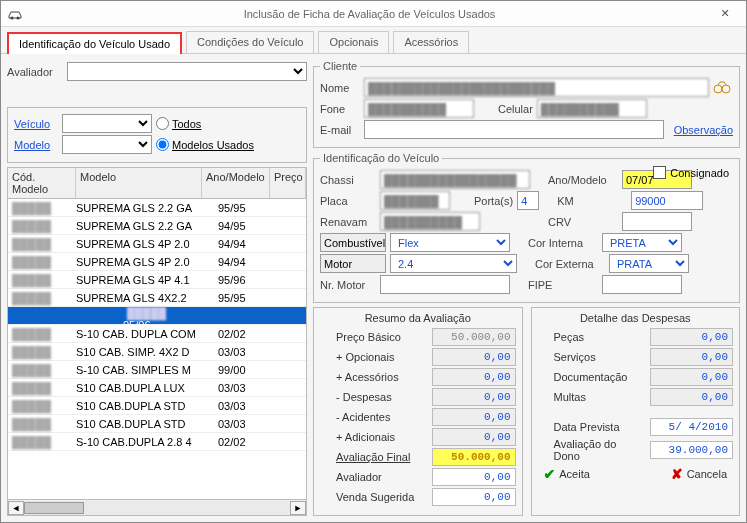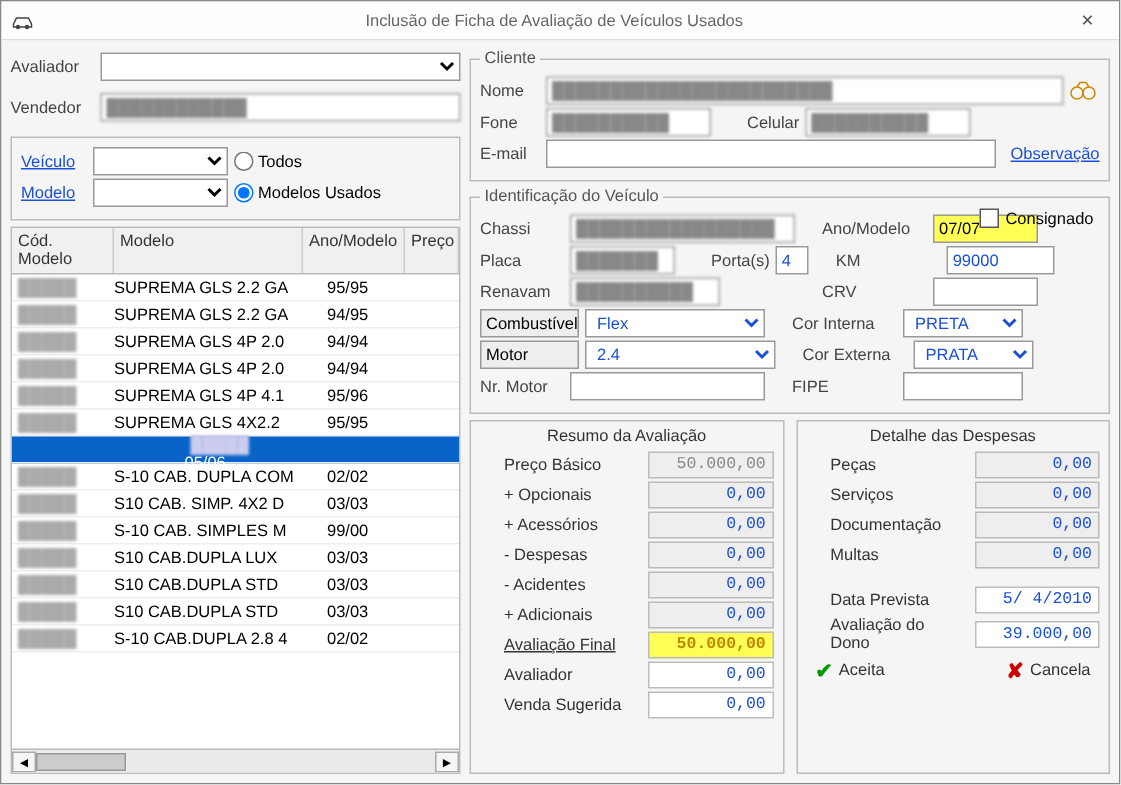--- a/index.html
+++ b/index.html
@@ -66,34 +66,36 @@
       <svg width="16" height="16" viewBox="0 0 16 16">
           <path d="M2 10 L4 6 H12 L14 10 V12 H2 Z" fill="none" stroke="#444"></path>
           <circle cx="5" cy="12" r="1.5" fill="#444"></circle>
           <circle cx="11" cy="12" r="1.5" fill="#444"></circle>
         </svg>
     </span>
     <span class="title">Inclusão de Ficha de Avaliação de Veículos Usados</span>
     <div class="close">✕</div>
   </div>
 
+  <div class="tabs">
+    <div class="tab active">Identificação do Veículo Usado</div>
+    <div class="tab">Condições do Veículo</div>
+    <div class="tab">Opcionais</div>
+    <div class="tab">Acessórios</div>
+  </div>
 
   <div class="content">
 
     <div class="left">
       <div class="row">
         <span class="lbl" style="width:56px">Avaliador</span>
         <select style="flex:1"><option></option></select>
       </div>
-      <div class="row">
-        <span class="lbl" style="width:56px">Vendedor</span>
-        <div class="val blur" style="flex:1">████████████</div>
-      </div>
-
-      <fieldset style="margin-top:4px;">
+
+      <fieldset style="margin-top:20px;text-decoration:underline;">
         <div class="row">
           <span class="link" style="width:44px">Veículo</span>
           <select style="width:90px"><option></option></select>
           <label class="radio">
               <input type="radio" name="fm" style=""> 
               <span>Todos</span>
             </label>
         </div>
         <div class="row">
           <span class="link" style="width:44px">Modelo</span>

